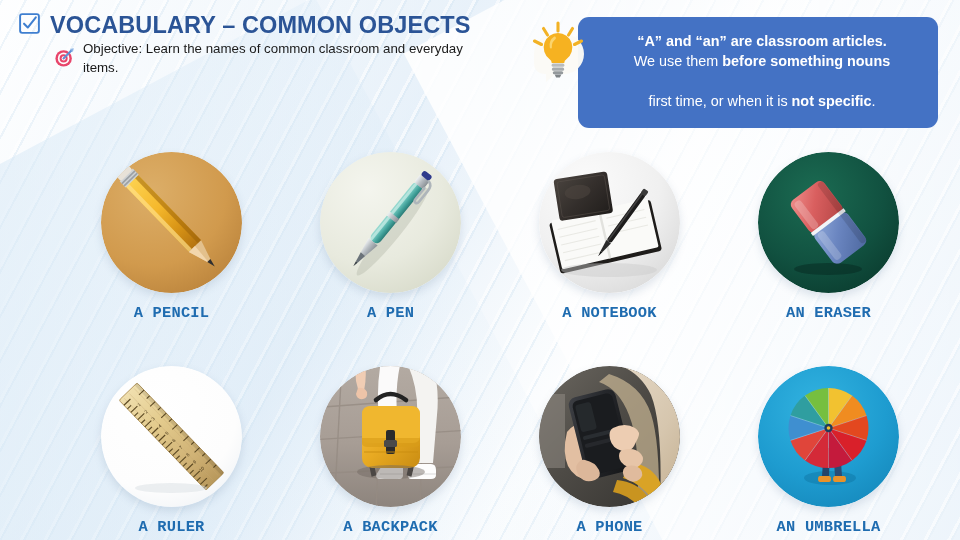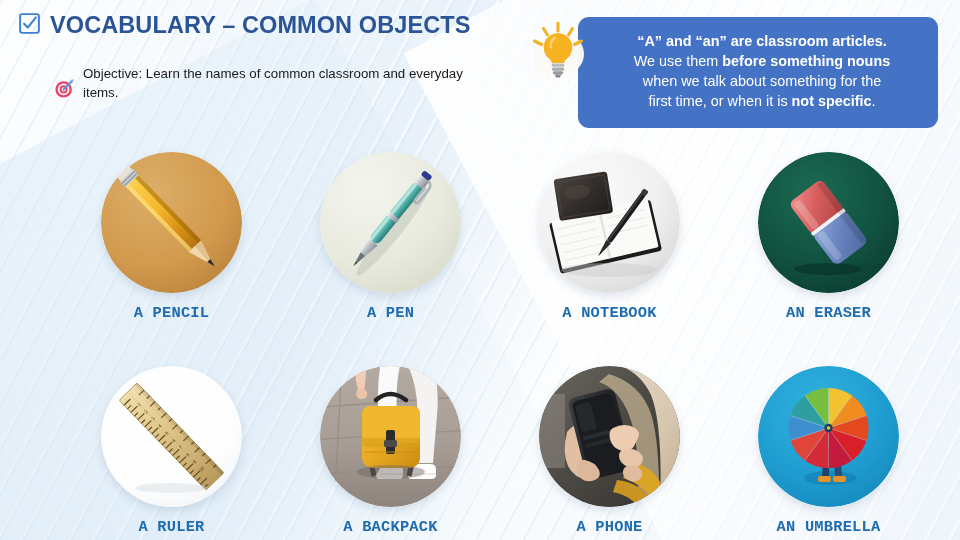--- a/index.html
+++ b/index.html
@@ -71,23 +71,23 @@
     font-size: 23.5px;
     font-weight: bold;
     color: #2b5496;
     letter-spacing: 0.1px;
     white-space: nowrap;
   }
   .check-icon { flex: 0 0 auto; display:block; }
 
   .objective-row {
     display: flex;
-    align-items: flex-end;
+    align-items: center;
     gap: 8px;
-    margin: 26px 0 0 36px;
+    margin: 1px 0 0 36px;
   }
   .objective-text {
     font-size: 13.3px;
     color: #1b1b1b;
     line-height: 1.42;
     max-width: 380px;
   }
   .target-icon { flex: 0 0 auto; margin-top: 1px; }
 
   .listen-row {
@@ -204,21 +204,21 @@
       </span>
       <span class="objective-text">Objective: Learn the names of common classroom and everyday items.</span>
     </div>
 
   </div>
 
   <div class="tip">
     <div>
       <b>“A” and “an” are classroom articles.</b><br>
       <span>We use them </span><b>before something nouns</b><br>
-      <span>when we talk about something for the</span><br>
+      <br>
       <span>first time, or when it is </span><b>not specific</b><span>.</span>
     </div>
   </div>
 
   <div class="bulb">
     <svg width="76" height="76" viewBox="0 0 76 76">
 
       <path d="M14 40 a20 20 0 0 1 20-20 h10 a20 20 0 0 1 0 40 h-9 l-9 8 v-8 h-2 a10 10 0 0 1-10-10 z" fill="#fbfaf6" opacity="0.97"></path>
 
       <g stroke="#f2b225" stroke-width="3.1" stroke-linecap="round">

